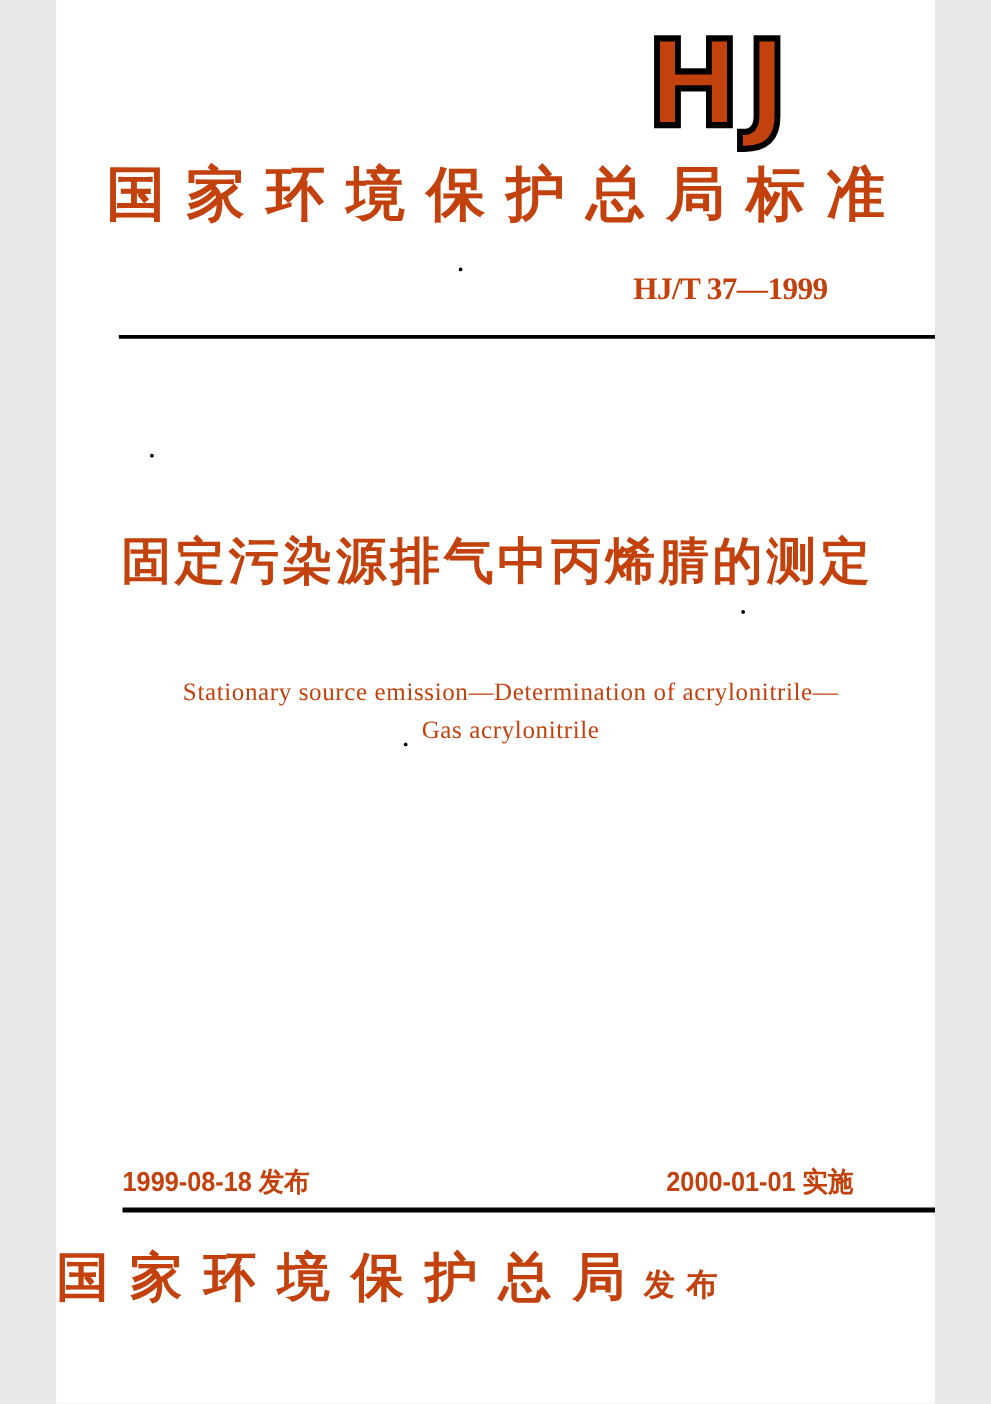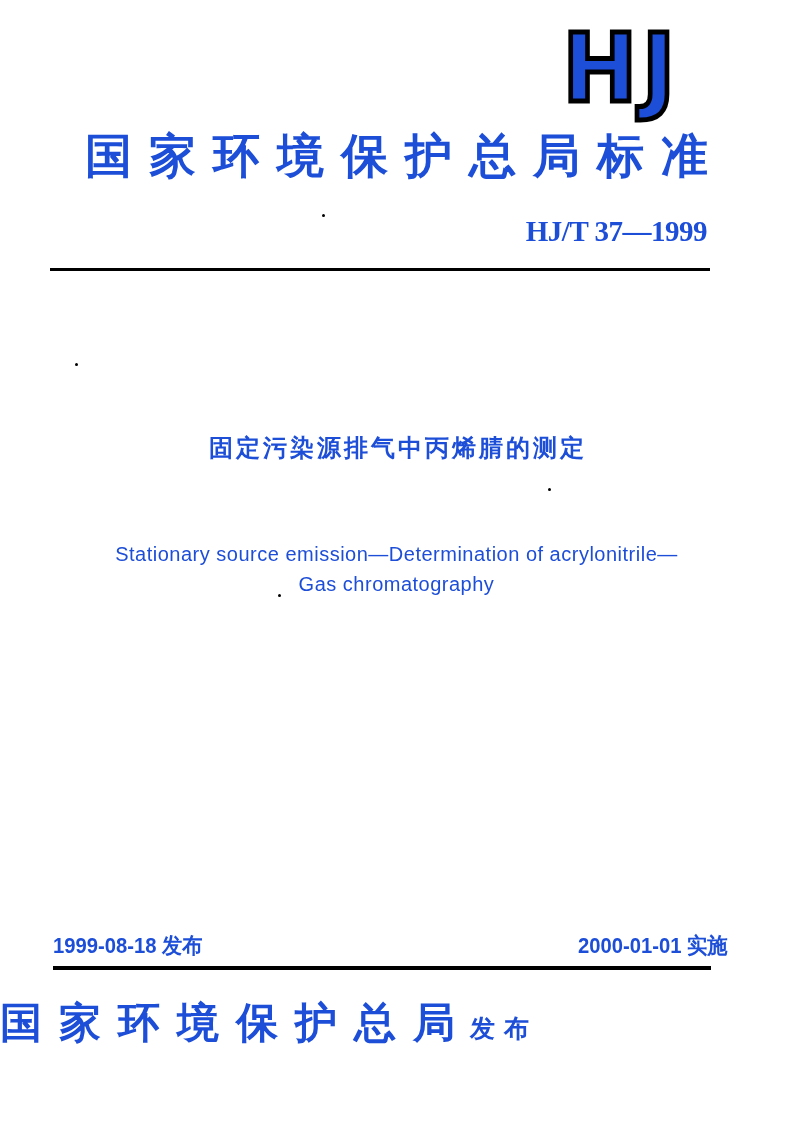--- a/index.html
+++ b/index.html
@@ -2,25 +2,25 @@
 <html><head>
 <meta charset="utf-8">
 <style>
   html, body {
     margin: 0;
     padding: 0;
     background: #e8e8e8;
   }
   .page {
     position: relative;
-    width: 793px;
+    width: 703px;
     height: 1123px;
     margin: 0 auto;
     background: #ffffff;
-    color: #1d4ed8;
+    color: #c2410c;
     overflow: hidden;
     font-family: "Liberation Serif", serif;
   }
 
   
   .hj-logo {
     position: absolute;
     top: 21px;
     right: 113px;
     font-family: "DejaVu Sans", "Liberation Sans", sans-serif;
@@ -49,21 +49,21 @@
     white-space: nowrap;
   }
 
   
   .doc-number {
     position: absolute;
     top: 219px;
     right: 86px;
     font-family: "Liberation Serif", serif;
     font-weight: bold;
-    font-size: 29px;
+    font-size: 25px;
     line-height: 25px;
     letter-spacing: -0.5px;
     white-space: nowrap;
   }
 
   
   .rule-top {
     position: absolute;
     top: 268px;
     left: 50px;
@@ -81,34 +81,34 @@
   }
 
   
   .title-cn {
     position: absolute;
     top: 424px;
     left: 0;
     width: 100%;
     text-align: center;
     font-weight: bold;
-    font-size: 24px;
+    font-size: 40px;
     line-height: 49px;
     letter-spacing: 3px;
     text-indent: 3px;
   }
 
   
   .subtitle-en {
     position: absolute;
     top: 539px;
-    left: 0;
+    left: 12px;
     width: 100%;
     text-align: center;
-    font-family: Liberation Sans, sans-serif;
+    font-family: Liberation Serif, serif;
     font-size: 20px;
     line-height: 30px;
     letter-spacing: 0.5px;
   }
 
   
   .date {
     position: absolute;
     top: 933px;
     font-family: "Liberation Sans", sans-serif;
@@ -171,21 +171,21 @@
   <div class="doc-number">HJ/T 37—1999</div>
 
   <div class="rule-top"></div>
 
   <div class="title-cn">
     <div>固定污染源排气中丙烯腈的测定</div>
   </div>
 
   <div class="subtitle-en">
     <div>Stationary source emission—Determination of acrylonitrile—</div>
-    <div>Gas chromatography</div>
+    <div>Gas acrylonitrile</div>
   </div>
 
   <div class="date date-issue">
     <span>1999-08-18</span><span class="d-label">发布</span>
   </div>
 
   <div class="date date-implement">
     <span>2000-01-01</span><span class="d-label">实施</span>
   </div>
 

